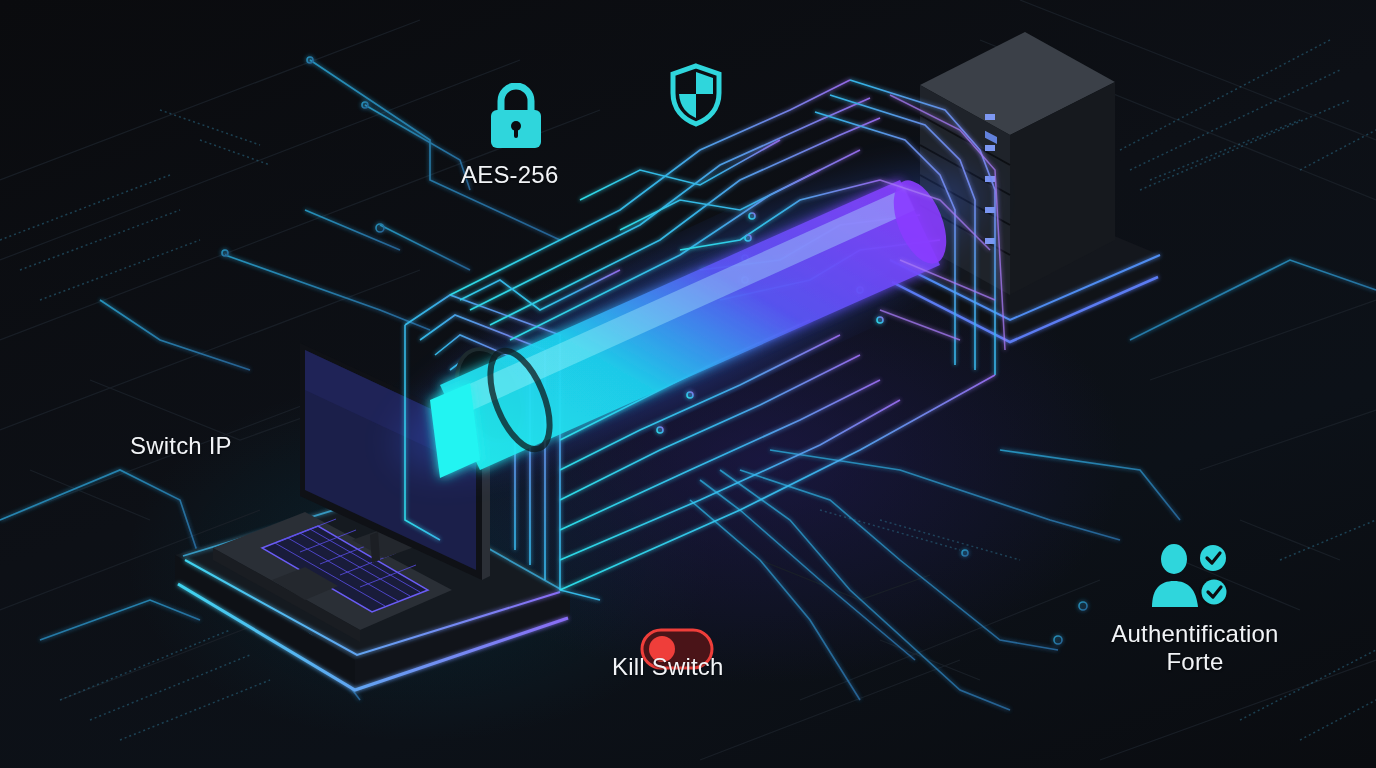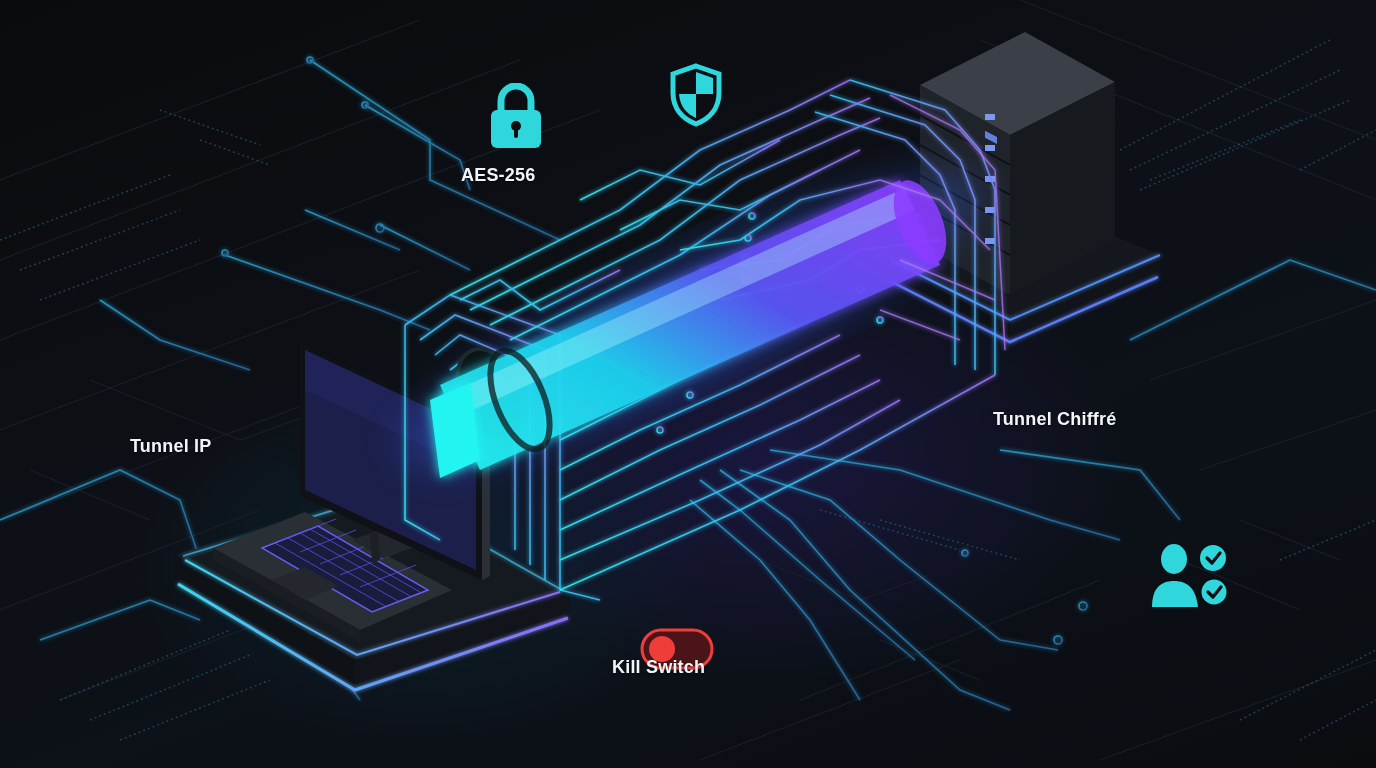--- a/index.html
+++ b/index.html
@@ -23,26 +23,25 @@
     }
     svg.scene {
       position: absolute;
       left: 0; top: 0;
       width: 1376px;
       height: 768px;
     }
     .label {
       position: absolute;
       color: #f2f4f7;
-      font-size: 18px;
+      font-size: 24px;
       line-height: 28px;
       letter-spacing: 0.2px;
       white-space: nowrap;
       text-shadow: 0 1px 2px rgba(0,0,0,0.6);
-      font-weight: bold;
     }
     .label.center { text-align: center; }
     .icon { position: absolute; }
   </style>
 </head>
 <body>
 
 <div class="stage">
 
   <svg class="scene" viewBox="0 0 1376 768" xmlns="http://www.w3.org/2000/svg">
@@ -282,33 +281,36 @@
     <rect x="25" y="44" width="4" height="11" rx="2" fill="#0b0d10"></rect>
   </svg>
   <div class="label" style="left:461px; top:161px;">AES-256</div>
 
   <svg class="icon" style="left:669px; top:63px; width:54px; height:64px;" viewBox="0 0 54 64">
     <path d="M27 3 L50 11 V30 C50 46 40 56 27 61 C14 56 4 46 4 30 V11 Z" fill="none" stroke="#2fd6dc" stroke-width="5"></path>
     <path d="M27 9 L44 15 V31 H27 Z" fill="#2fd6dc"></path>
     <path d="M27 31 H10 C11 44 18 51 27 55 Z" fill="#2fd6dc"></path>
   </svg>
 
-  <div class="label" style="left:130px; top:432px;">Tunnel IP</div>
-
-  <div class="label" style="left:993px; top:405px;">Tunnel Chiffré</div>
+  <div class="label" style="left:130px; top:432px;">Switch IP</div>
+
 
   <svg class="icon" style="left:640px; top:628px; width:74px; height:42px;" viewBox="0 0 74 42">
     <rect x="2" y="2" width="70" height="38" rx="19" fill="#4a1418" stroke="#ef3e3a" stroke-width="3"></rect>
     <circle cx="22" cy="21" r="13" fill="#ef3e3a"></circle>
   </svg>
   <div class="label" style="left:612px; top:653px;">Kill Switch</div>
 
   <svg class="icon" style="left:1150px; top:543px; width:84px; height:66px;" viewBox="0 0 84 66">
     <ellipse cx="24" cy="16" rx="13" ry="15" fill="#2fd6dc"></ellipse>
     <path d="M2 64 C2 46 10 38 24 38 C38 38 46 46 48 64 Z" fill="#2fd6dc"></path>
     <circle cx="63" cy="15" r="13" fill="#2fd6dc"></circle>
     <path d="M57 15 L62 20 L70 10" fill="none" stroke="#0b0d10" stroke-width="3.2" stroke-linecap="round" stroke-linejoin="round"></path>
     <circle cx="64" cy="49" r="15" fill="#0b0d10"></circle>
     <circle cx="64" cy="49" r="12.5" fill="#2fd6dc"></circle>
     <path d="M58 49 L63 54 L71 44" fill="none" stroke="#0b0d10" stroke-width="3.2" stroke-linecap="round" stroke-linejoin="round"></path>
   </svg>
+  <div class="label center" style="left:1090px; top:620px; width:210px;">
+    <div>Authentification</div>
+    <div>Forte</div>
+  </div>
 
 </div>
 
 </body></html>

